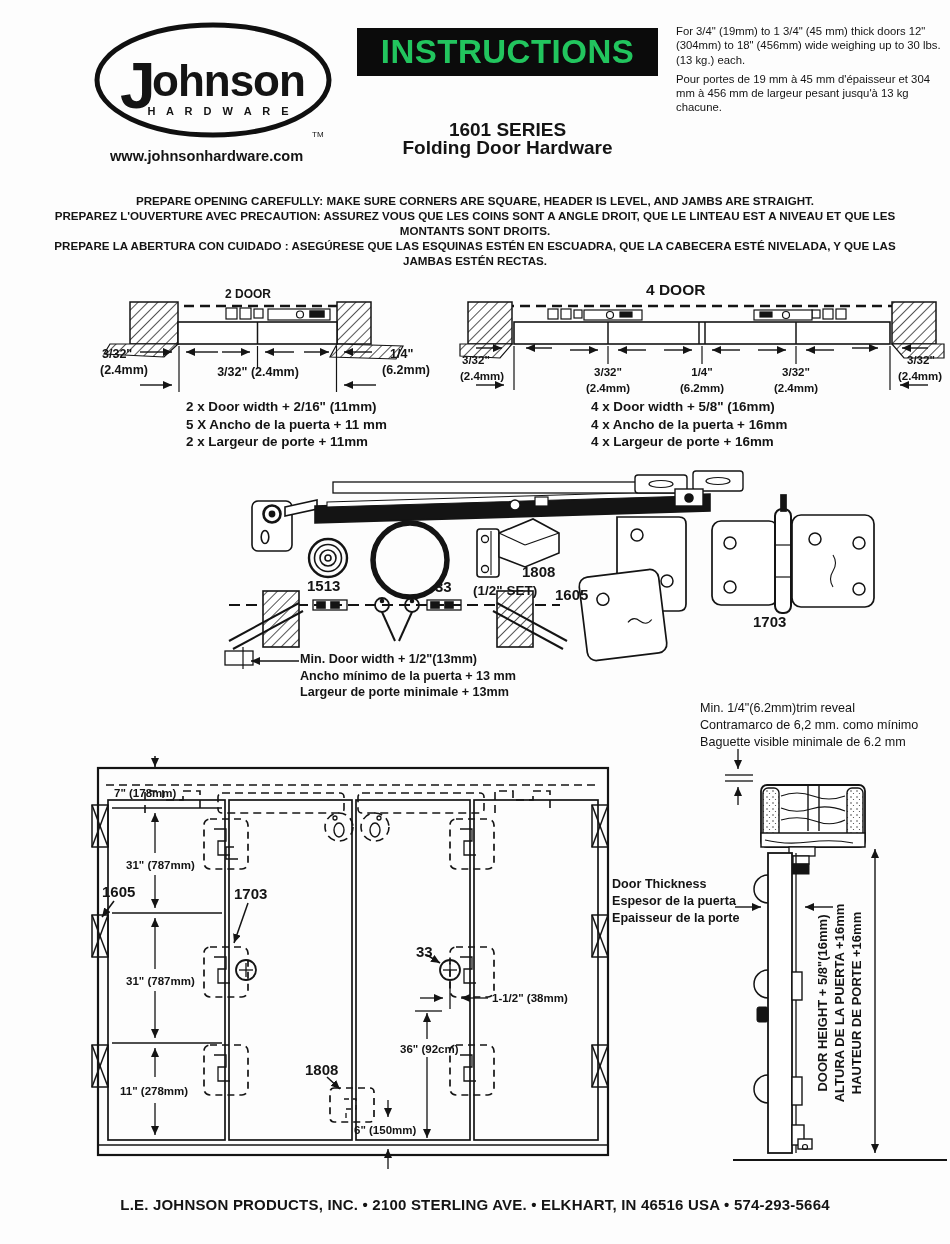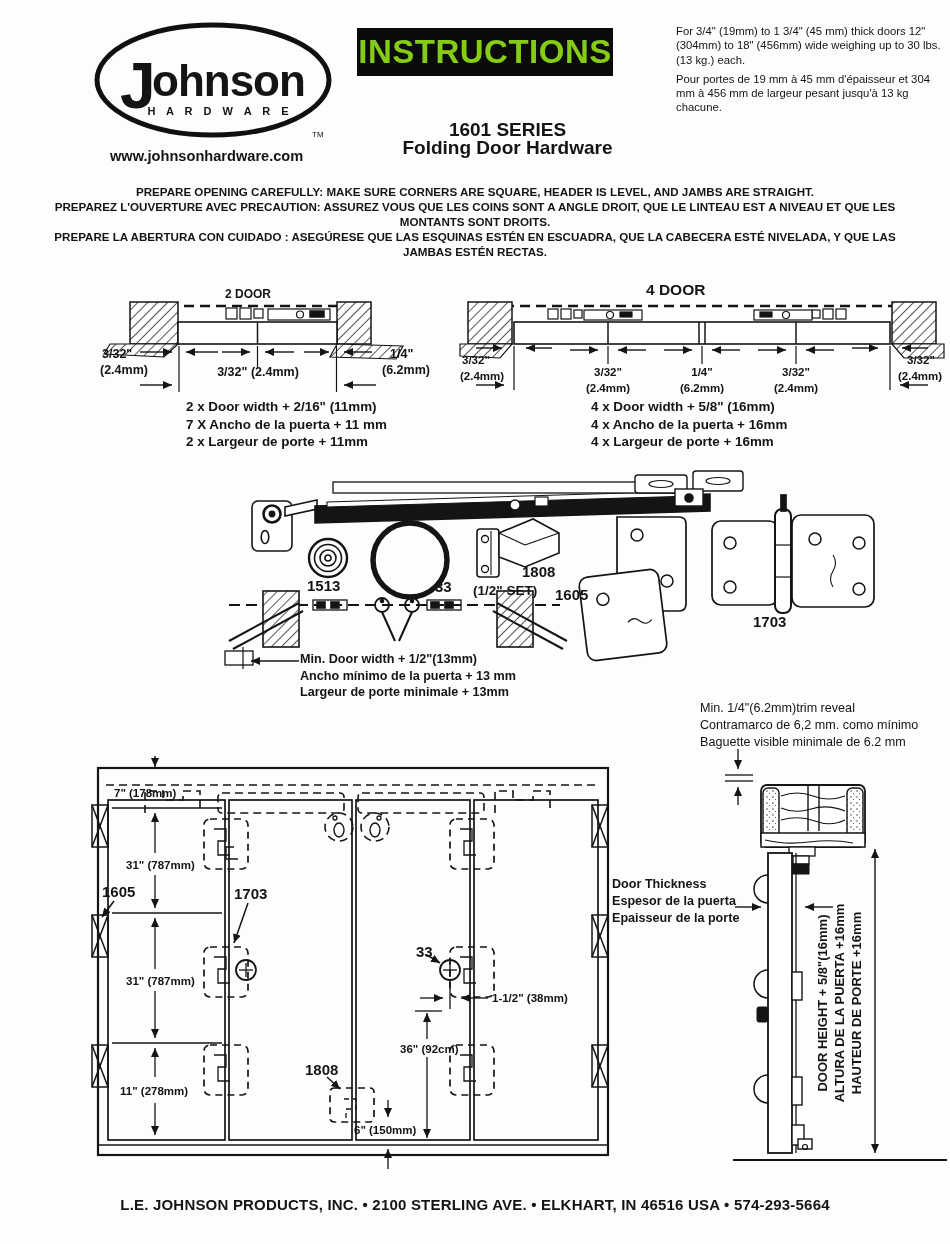--- a/index.html
+++ b/index.html
@@ -42,31 +42,31 @@
 
   <svg class="abs" style="left:88px;top:16px" width="260" height="132">
     <ellipse cx="125" cy="64" rx="116" ry="55" fill="none" stroke="#101010" stroke-width="5"></ellipse>
     <text x="32" y="92" font-size="64" font-weight="bold">J</text>
     <text x="64" y="80" font-size="44" font-weight="bold" letter-spacing="-1">ohnson</text>
     <text x="132" y="99" font-size="11" font-weight="bold" letter-spacing="4" text-anchor="middle">H A R D W A R E</text>
     <text x="224" y="121" font-size="8">TM</text>
   </svg>
   <div class="abs b" style="left:110px;top:148px;font-size:14.6px">www.johnsonhardware.com</div>
 
-  <div class="abs" style="left:357px;top:28px;width:256px;height:48px;background:#0b0b0b;color:#84cc16;
+  <div class="abs" style="left:357px;top:28px;width:301px;height:48px;background:#0b0b0b;color:#22c55e;
        text-align:center;line-height:48px;font-size:33px;font-weight:bold;letter-spacing:0.5px">INSTRUCTIONS</div>
   <div class="abs b" style="left:357px;top:119px;width:301px;text-align:center;font-size:19px">1601 SERIES</div>
   <div class="abs b" style="left:357px;top:137px;width:301px;text-align:center;font-size:19px">Folding Door Hardware</div>
 
   <div class="abs spec" style="left:676px;top:24px;width:272px">
     <p>For 3/4" (19mm) to 1 3/4" (45 mm) thick doors 12" (304mm) to 18" (456mm) wide weighing up to 30 lbs. (13 kg.) each.</p>
     <p>Pour portes de 19 mm à 45 mm d'épaisseur et 304 mm à 456 mm de largeur pesant jusqu'à 13 kg chacune.</p>
   </div>
 
-  <div class="abs warn" style="left:47px;top:184px;width:856px">
+  <div class="abs warn" style="left:47px;top:193px;width:856px">
     <div>PREPARE OPENING CAREFULLY: MAKE SURE CORNERS ARE SQUARE, HEADER IS LEVEL, AND JAMBS ARE STRAIGHT.</div>
     <div>PREPAREZ L'OUVERTURE AVEC PRECAUTION: ASSUREZ VOUS QUE LES COINS SONT A ANGLE DROIT, QUE LE LINTEAU EST A NIVEAU ET QUE LES MONTANTS SONT DROITS.</div>
     <div>PREPARE LA ABERTURA CON CUIDADO : ASEGÚRESE QUE LAS ESQUINAS ESTÉN EN ESCUADRA, QUE LA CABECERA ESTÉ NIVELADA, Y QUE LAS JAMBAS ESTÉN RECTAS.</div>
   </div>
 
   <div class="abs b" style="left:225px;top:287px;font-size:12px">2 DOOR</div>
   <svg class="abs" style="left:100px;top:300px" width="345" height="97">
     <g stroke="#141414" fill="none" stroke-width="1.5">
       <line x1="52" y1="6" x2="258" y2="6" stroke-width="2.4" stroke-dasharray="10 6"></line>
       <rect x="30" y="2" width="48" height="42" fill="url(#hatch)"></rect>
@@ -98,21 +98,21 @@
       </g>
     </g>
     <text x="2" y="58" font-size="12.5" font-weight="bold">3/32"</text>
     <text x="0" y="74" font-size="12.5" font-weight="bold">(2.4mm)</text>
     <text x="158" y="76" font-size="12.5" font-weight="bold" text-anchor="middle">3/32" (2.4mm)</text>
     <text x="290" y="58" font-size="12.5" font-weight="bold">1/4"</text>
     <text x="282" y="74" font-size="12.5" font-weight="bold">(6.2mm)</text>
   </svg>
   <div class="abs formula" style="left:186px;top:398px">
     <div>2 x Door width + 2/16" (11mm)</div>
-    <div>7 X Ancho de la puerta + 11 mm</div>
+    <div>5 X Ancho de la puerta + 11 mm</div>
     <div>2 x Largeur de porte + 11mm</div>
   </div>
 
   <div class="abs b" style="left:646px;top:281px;font-size:15.5px">4 DOOR</div>
   <svg class="abs" style="left:460px;top:300px" width="485" height="97">
     <g stroke="#141414" fill="none" stroke-width="1.5">
       <line x1="28" y1="6" x2="458" y2="6" stroke-width="2.4" stroke-dasharray="10 6"></line>
       <rect x="8" y="2" width="44" height="42" fill="url(#hatch)"></rect>
       <polygon points="0,44 52,44 40,58 0,56" fill="url(#hatch)" stroke-width="1.2"></polygon>
       <rect x="432" y="2" width="44" height="42" fill="url(#hatch)"></rect>

